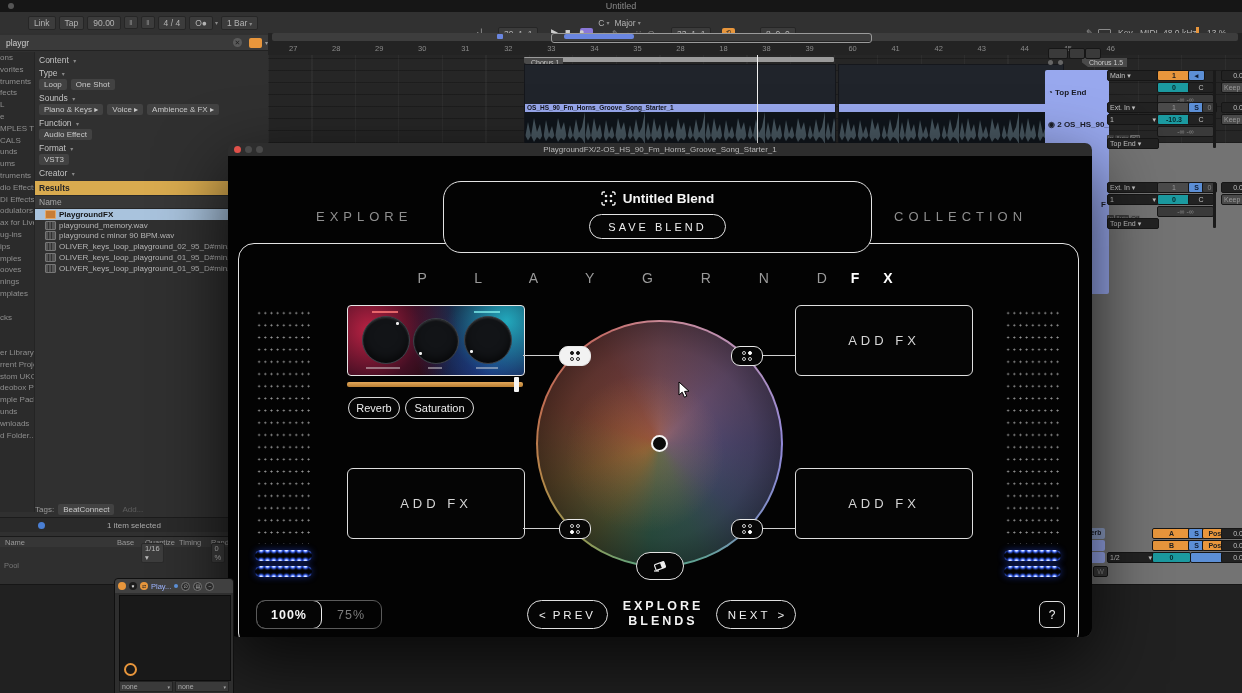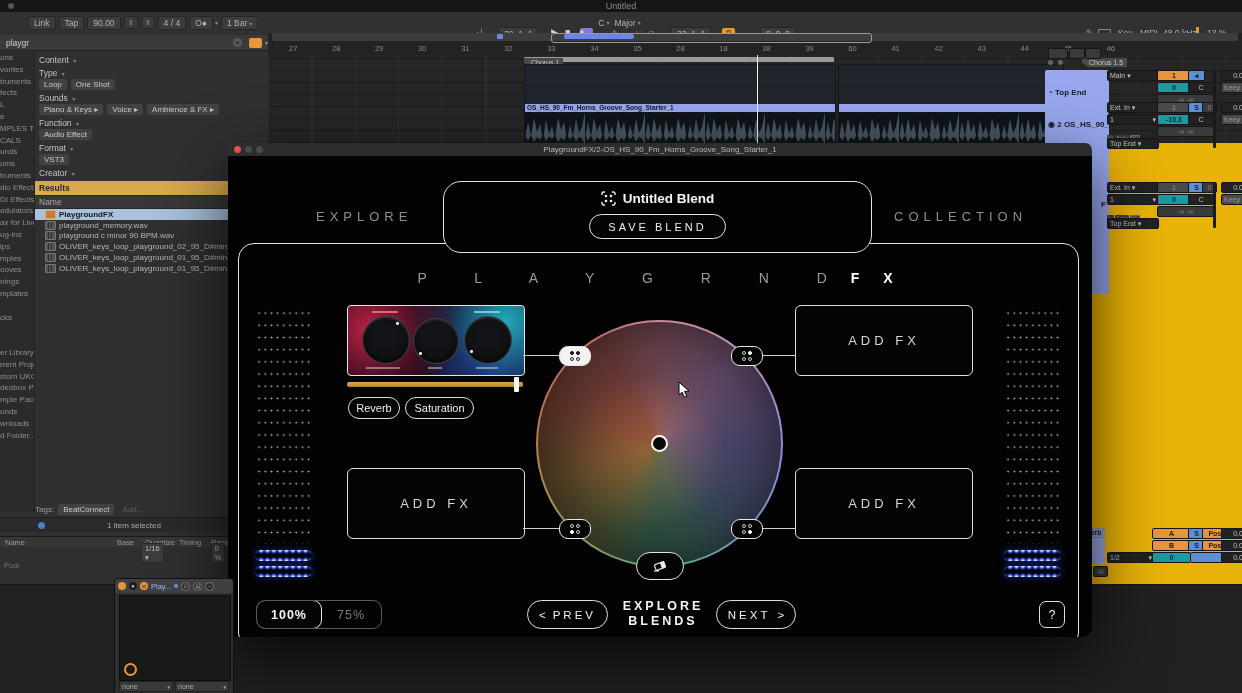--- a/index.html
+++ b/index.html
@@ -1,16 +1,16 @@
 <!DOCTYPE html>
 <html><head>
 <meta charset="utf-8">
 <style>
   html,body{margin:0;padding:0;background:#111;}
-  #app{position:relative;width:1242px;height:693px;overflow:hidden;background:#eab308;
+  #app{position:relative;width:1242px;height:693px;overflow:hidden;background:#737373;
        font-family:"Liberation Sans",sans-serif;color:#b5b5b5;-webkit-font-smoothing:antialiased;}
   .abs{position:absolute;}
   .row{display:flex;align-items:center;}
   
   .titlebar{left:0;top:0;width:1242px;height:12px;background:#161616;}
   .titlebar .t{width:100%;text-align:center;font-size:9px;color:#8a8a8a;line-height:12px;}
   .toolbar{left:0;top:12px;width:1242px;height:21px;background:#313131;border-bottom:1px solid #141414;
            display:flex;align-items:center;font-size:8.5px;color:#b3b3b3;}
   .tbox{background:#3c3c3c;border:1px solid #262626;border-radius:2px;padding:1px 5px;margin-left:3px;white-space:nowrap;}
   .tplain{margin-left:5px;white-space:nowrap;}

